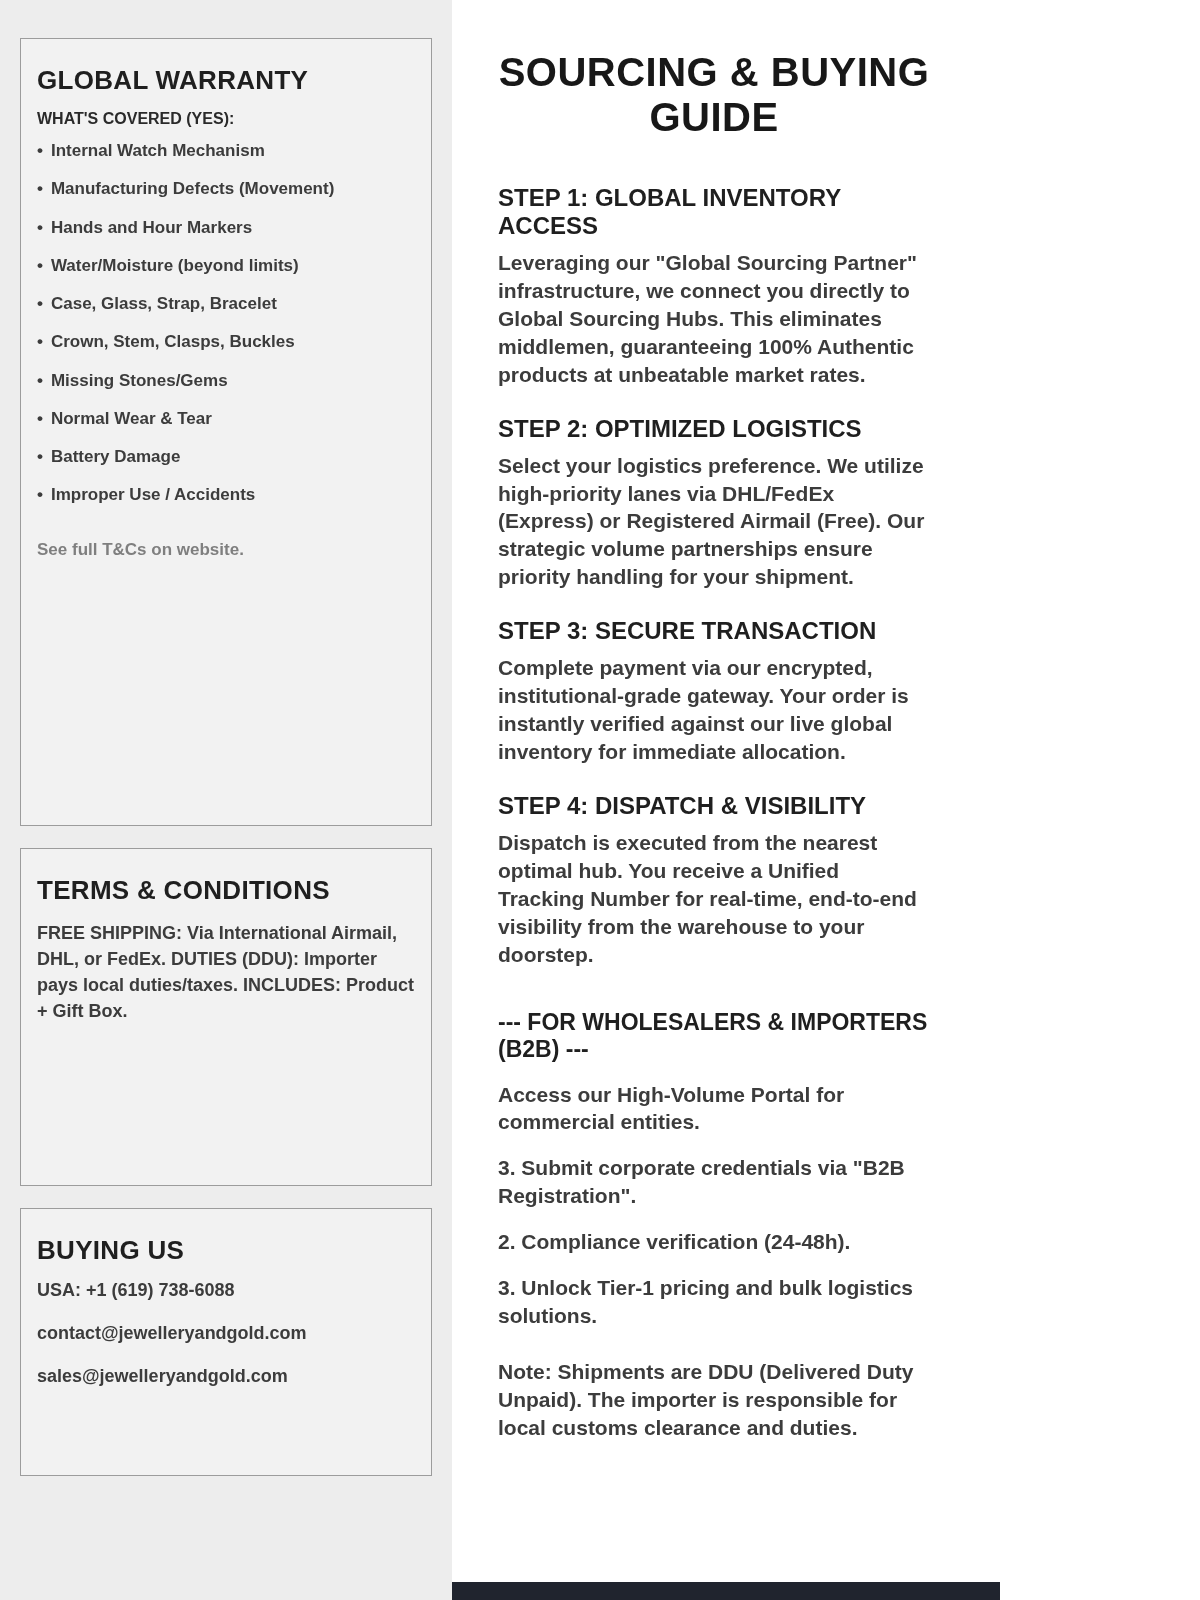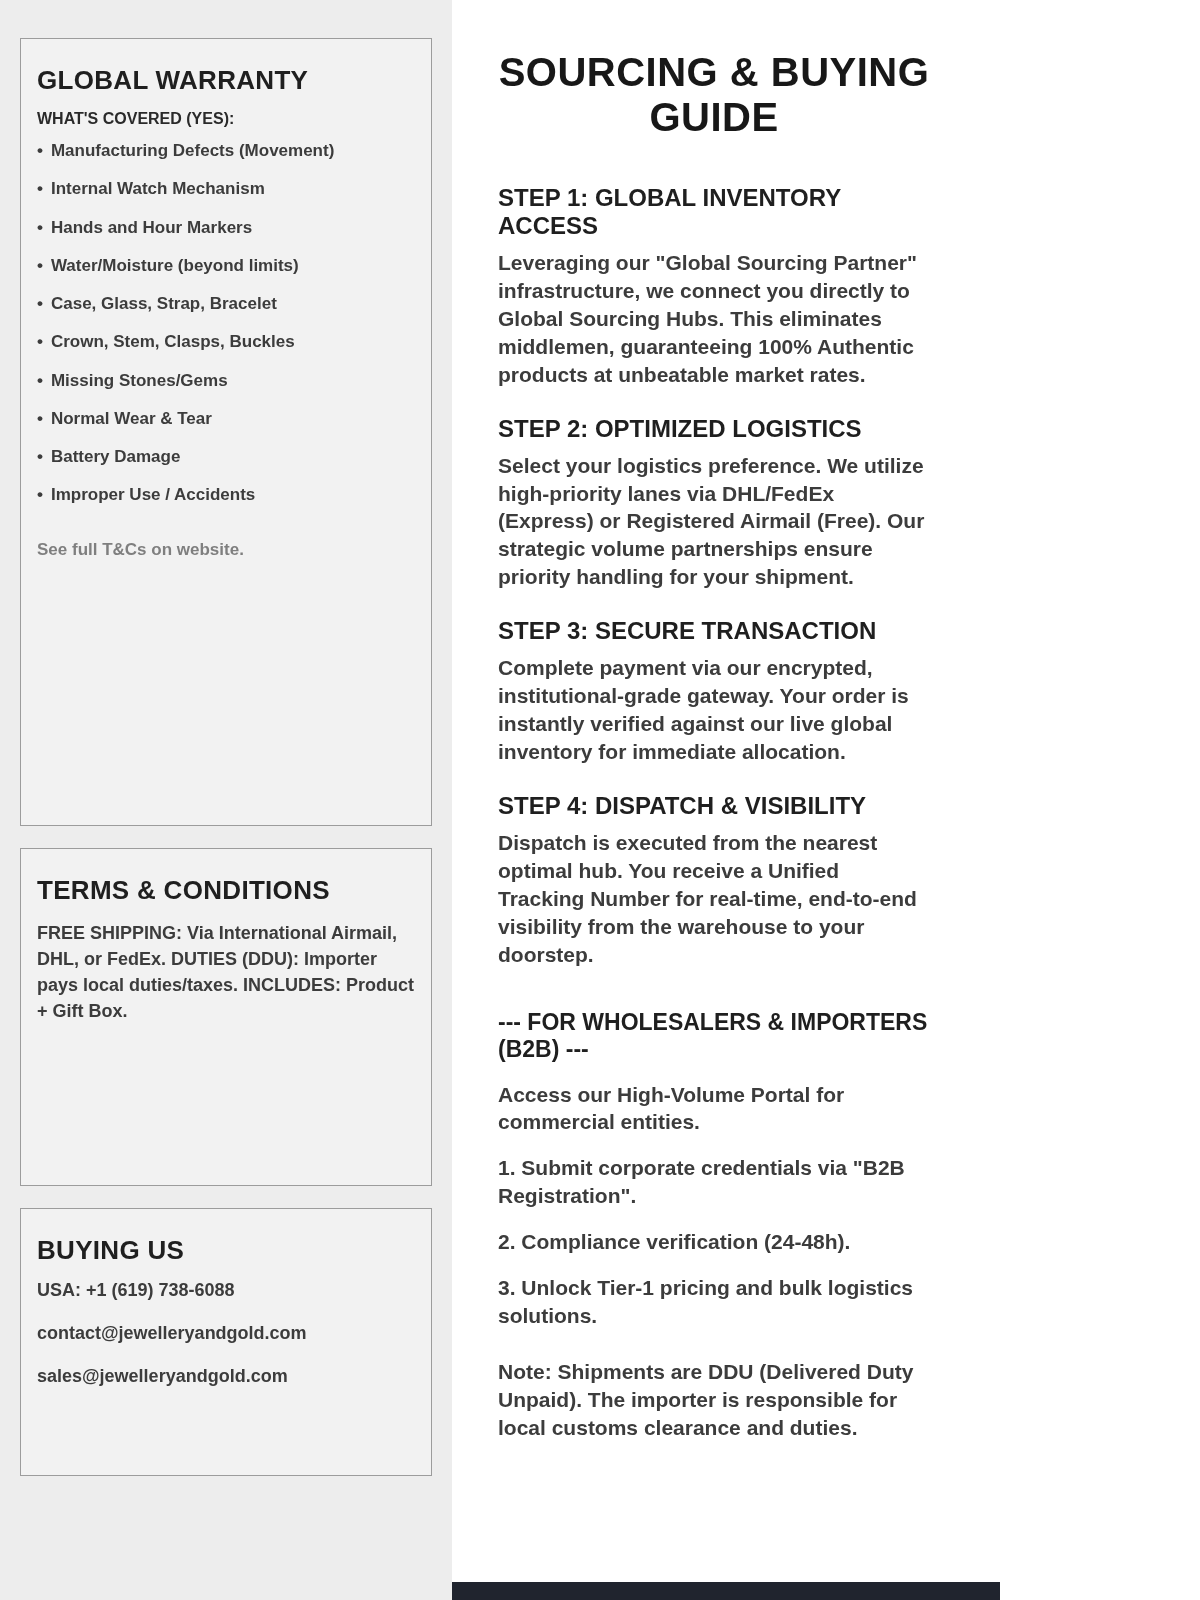--- a/index.html
+++ b/index.html
@@ -157,22 +157,22 @@
 
 <div class="page">
 
   <aside class="sidebar">
 
     <section class="panel warranty">
       <h2 class="panel-title">GLOBAL WARRANTY</h2>
 
       <h3 class="sub-heading">WHAT'S COVERED (YES):</h3>
       <ul class="bullet-list">
+        <li>Internal Watch Mechanism</li>
         <li>Manufacturing Defects (Movement)</li>
-        <li>Internal Watch Mechanism</li>
         <li>Hands and Hour Markers</li>
       </ul>
 
       <ul class="bullet-list">
         <li>Water/Moisture (beyond limits)</li>
         <li>Case, Glass, Strap, Bracelet</li>
         <li>Crown, Stem, Clasps, Buckles</li>
         <li>Missing Stones/Gems</li>
         <li>Normal Wear &amp; Tear</li>
         <li>Battery Damage</li>
@@ -216,21 +216,21 @@
     </section>
 
     <section class="step">
       <h2 class="step-heading">STEP 4: DISPATCH &amp; VISIBILITY</h2>
       <p class="step-body">Dispatch is executed from the nearest optimal hub. You receive a Unified Tracking Number for real-time, end-to-end visibility from the warehouse to your doorstep.</p>
     </section>
 
     <section>
       <h2 class="b2b-heading">--- FOR WHOLESALERS &amp; IMPORTERS (B2B) ---</h2>
       <p class="b2b-text">Access our High-Volume Portal for commercial entities.</p>
-      <p class="b2b-text">1. Submit corporate credentials via "B2B Registration".</p>
+      <p class="b2b-text">3. Submit corporate credentials via "B2B Registration".</p>
       <p class="b2b-text">2. Compliance verification (24-48h).</p>
       <p class="b2b-text">3. Unlock Tier-1 pricing and bulk logistics solutions.</p>
       <p class="note">Note: Shipments are DDU (Delivered Duty Unpaid). The importer is responsible for local customs clearance and duties.</p>
     </section>
 
     <div class="main-footer">
       <div class="bottom-bar"></div>
     </div>
 
   </main>

